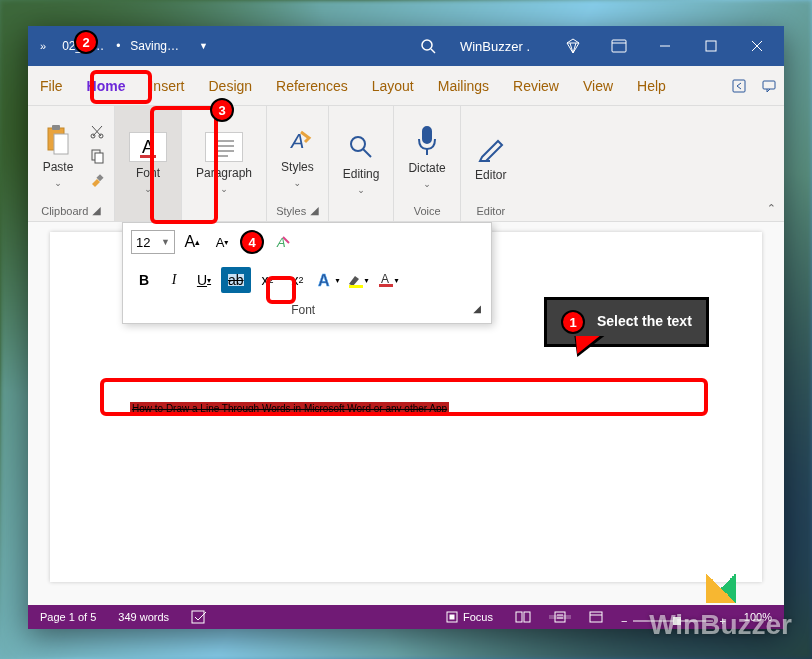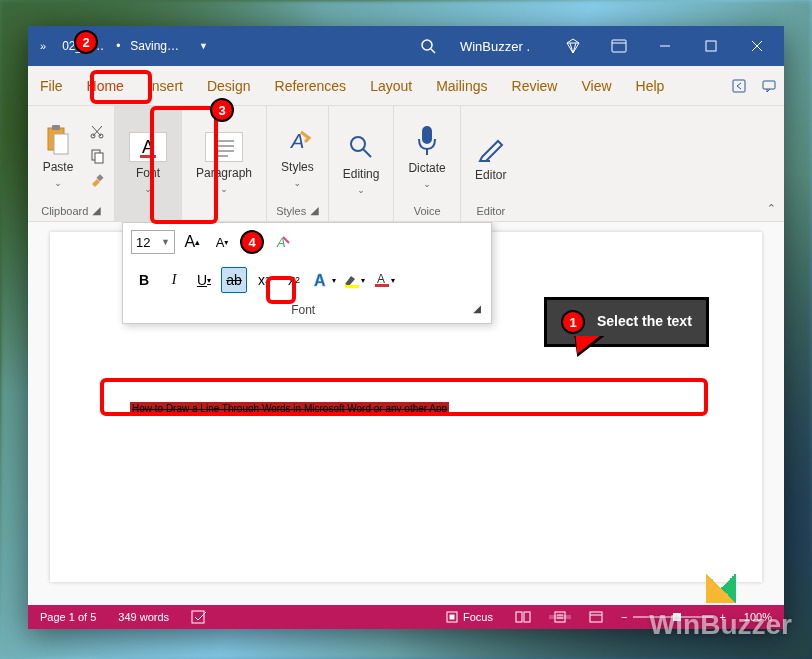--- a/index.html
+++ b/index.html
@@ -13,43 +13,43 @@
   .titlebar .chev { padding:0 8px; font-size:11px; }
   .titlebar .docname { padding:0 8px; max-width:60px; white-space:nowrap; overflow:hidden; text-overflow:ellipsis; }
   .titlebar .saving { padding:0 8px; display:flex; align-items:center; gap:20px; }
   .titlebar .spacer { flex:1; }
   .titlebar .search { width:24px; display:flex; justify-content:center; }
   .titlebar .brand { padding:0 20px; font-size:13px; }
   .titlebar .icon-btn { width:46px; height:40px; display:flex; align-items:center; justify-content:center; cursor:pointer; }
   .avatar { width:26px; height:26px; border-radius:50%; background:conic-gradient(#e84,#4ae,#ae4,#e4a,#e84); }
   .tabs { height:40px; background:#f3f2f1; display:flex; align-items:stretch; border-bottom:1px solid #ddd; }
   .tab { padding:0 12px; display:flex; align-items:center; font-size:14px; color:#a16207; cursor:pointer; }
-  .tab.active { color:#c2410c; font-weight:400; }
+  .tab.active { color:#6d28d9; font-weight:700; }
   .tabs .right { margin-left:auto; display:flex; }
   .tabs .small-btn { width:30px; display:flex; align-items:center; justify-content:center; color:#2b579a; cursor:pointer; }
   .ribbon { height:116px; background:#f3f2f1; display:flex; align-items:stretch; border-bottom:1px solid #ddd; position:relative; }
   .group { display:flex; flex-direction:column; align-items:center; border-right:1px solid #ddd; padding:4px 6px 2px; }
   .group-body { flex:1; display:flex; align-items:center; gap:4px; }
   .group-label { font-size:11px; color:#666; padding:2px 0; display:flex; align-items:center; gap:4px; }
   .big-btn { display:flex; flex-direction:column; align-items:center; justify-content:center; gap:4px; padding:6px 8px; font-size:12px; color:#333; cursor:pointer; border-radius:3px; }
   .big-btn .ico { width:32px; height:32px; display:flex; align-items:center; justify-content:center; }
   .big-btn .caret { font-size:9px; color:#666; }
   .mini-col { display:flex; flex-direction:column; gap:2px; }
   .mini { width:22px; height:22px; display:flex; align-items:center; justify-content:center; cursor:pointer; border-radius:2px; }
   .collapse { position:absolute; right:8px; bottom:6px; cursor:pointer; color:#666; font-size:11px; }
   .doc-area { flex:1; background:#f9f9f9; position:relative; overflow:hidden; }
   .page { position:absolute; top:10px; left:22px; width:712px; height:350px; background:#fff; box-shadow:0 0 4px rgba(0,0,0,.2); }
   .font-flyout { position:absolute; top:0px; left:94px; width:370px; background:#fff; border:1px solid #ccc; box-shadow:2px 2px 8px rgba(0,0,0,.2); z-index:5; }
   .fly-row { display:flex; align-items:center; gap:4px; padding:6px 8px; }
   .fly-input { height:24px; border:1px solid #aaa; background:#fff; padding:0 4px; font-size:13px; display:flex; align-items:center; justify-content:space-between; }
   .fly-input .dd { font-size:9px; color:#666; }
   .fly-btn { min-width:26px; height:26px; display:flex; align-items:center; justify-content:center; cursor:pointer; border-radius:2px; font-size:14px; }
-  .strike-btn { border:1px solid #0369a1; background:#c7e0f4; }
+  .strike-btn { border:7px solid #0369a1; background:#c7e0f4; }
   .fly-label { display:flex; justify-content:space-between; padding:4px 10px 6px; font-size:12px; color:#444; }
-  .statusbar { height:24px; background:#be185d; color:#fff; display:flex; align-items:center; font-size:11px; padding:10px 8px; gap:14px; }
+  .statusbar { height:24px; background:#701a75; color:#fff; display:flex; align-items:flex-start; font-size:11px; padding:10px 8px; gap:14px; }
   .statusbar .spacer { flex:1; }
   .statusbar .sb-btn { display:flex; align-items:center; gap:4px; cursor:pointer; padding:0 4px; height:100%; }
   .zoom { display:flex; align-items:center; gap:6px; }
   .zoom-track { width:80px; height:2px; background:rgba(255,255,255,.5); position:relative; }
   .zoom-thumb { position:absolute; left:40px; top:-3px; width:8px; height:8px; background:#fff; }
   
   .ann-box { position:absolute; border:4px solid #ff0000; border-radius:6px; z-index:20; pointer-events:none; }
   .ann-num { position:absolute; width:24px; height:24px; border-radius:50%; background:#ff0000; color:#fff; font-weight:bold; font-size:13px; display:flex; align-items:center; justify-content:center; border:2px solid #000; z-index:25; }
   .callout { position:absolute; background:#404040; color:#fff; font-weight:bold; font-size:14px; padding:10px 14px; border:3px solid #000; z-index:22; }
   .callout::after { content:""; position:absolute; left:20px; bottom:-22px; border:12px solid transparent; border-top:18px solid #ff0000; transform:skewX(-30deg); }

